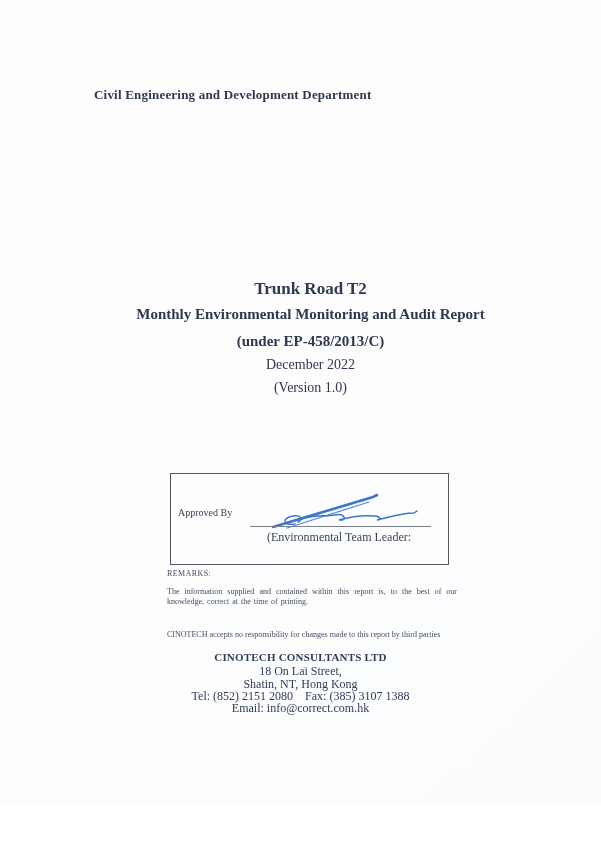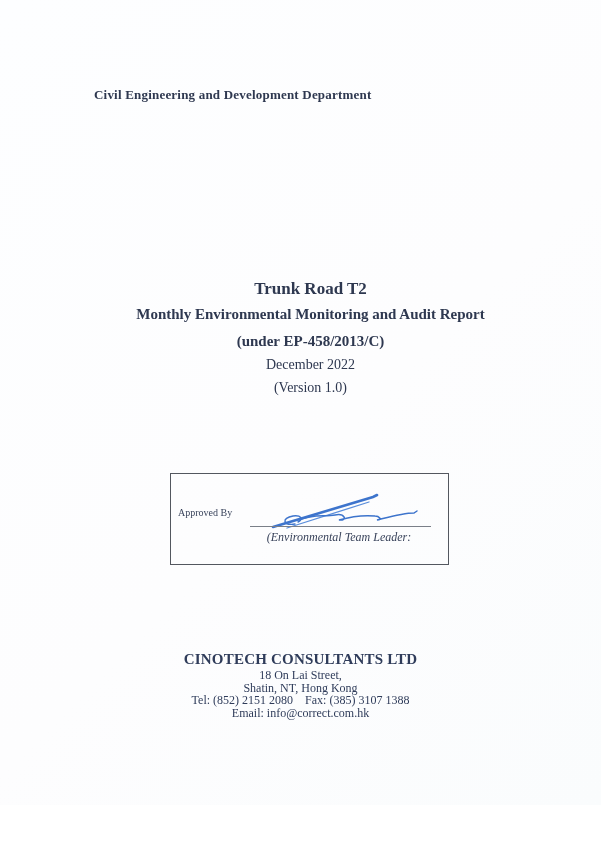--- a/index.html
+++ b/index.html
@@ -67,21 +67,20 @@
     height: 0;
     border-bottom: 1px solid #7a7f88;
   }
   .sig-role, .sig-name {
     position: absolute;
     left: 76px;
     width: 184px;
     text-align: center;
     font-size: 12px;
     white-space: nowrap;
-    font-style: italic;
   }
   .sig-role { top: 56px; }
   .sig-name { top: 74px; }
   .signature-svg {
     position: absolute;
     left: 72px;
     top: 12px;
     width: 178px;
     height: 46px;
   }
@@ -117,21 +116,21 @@
     position: absolute;
     top: 652px;
     left: 0;
     width: 100%;
     text-align: center;
     font-size: 12px;
     line-height: 1.03;
     color: #2f3c5a;
   }
   .publisher .company {
-    font-size: 15px;
+    font-size: 11px;
     font-weight: bold;
     letter-spacing: 0.2px;
     margin-bottom: 2px;
   }
   .telfax .gap { display: inline-block; width: 12px; }
 </style>
 </head>
 <body>
 
 <div class="page">
@@ -153,20 +152,25 @@
       <path d="M 30 41 L 130 11 L 134 9" stroke="#3d74cc" stroke-width="2.6" stroke-linecap="round"></path>
       <path d="M 44 42 L 126 16" stroke="#5b8edb" stroke-width="1.3" stroke-linecap="round"></path>
       <path d="M 52 38 C 40 40 38 32 50 30 C 58 29 61 33 55 36" stroke="#3d74cc" stroke-width="1.4" stroke-linecap="round"></path>
       <path d="M 56 34 C 70 28 82 31 92 29 C 102 27 105 35 96 34 C 110 30 122 29 132 30 C 136 30 140 34 134 34 C 146 31 160 27 171 27 L 174 25" stroke="#3d74cc" stroke-width="1.5" stroke-linecap="round"></path>
     </svg>
 
     <div class="sig-line"></div>
     <div class="sig-role">(Environmental Team Leader:</div>
   </div>
 
+  <div class="remarks">
+    <div class="remarks-heading">REMARKS:</div>
+    <p class="remarks-body">The information supplied and contained within this report is, to the best of our knowledge, correct at the time of printing.</p>
+    <p class="remarks-disclaimer">CINOTECH accepts no responsibility for changes made to this report by third parties</p>
+  </div>
 
   <div class="publisher">
     <div class="company">CINOTECH CONSULTANTS LTD</div>
     <div>18 On Lai Street,</div>
     <div>Shatin, NT, Hong Kong</div>
     <div class="telfax">
       <span>Tel: (852) 2151 2080</span><span class="gap"></span><span>Fax: (385) 3107 1388</span>
     </div>
     <div>Email: info@correct.com.hk</div>
   </div>

